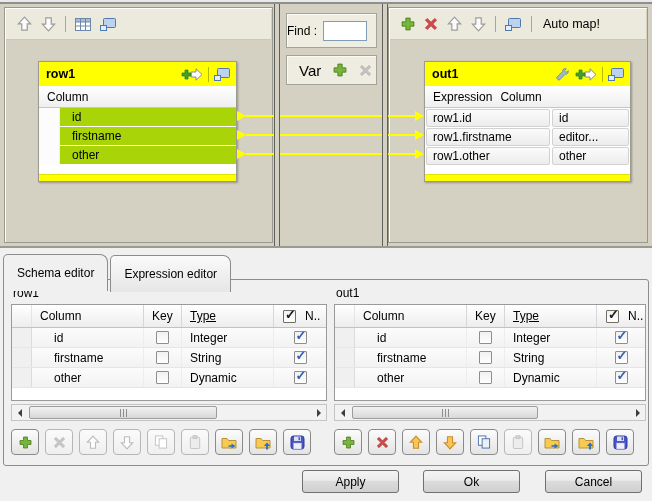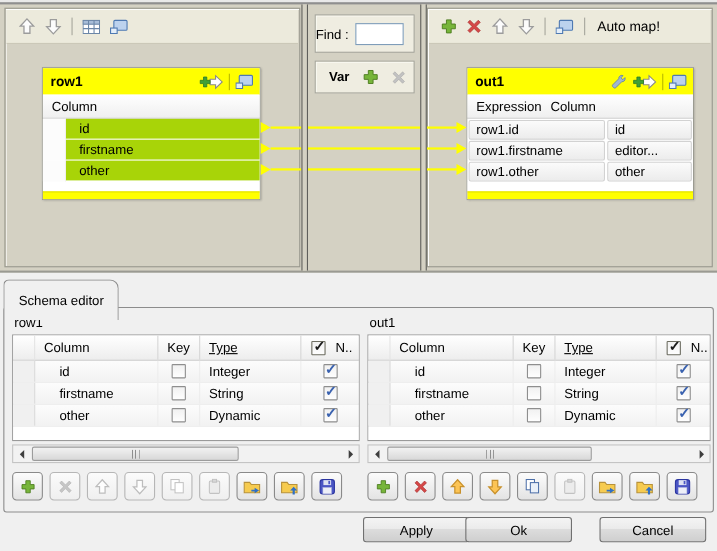--- a/index.html
+++ b/index.html
@@ -44,21 +44,21 @@
   .oc1 { width:124px; } .oc2 { flex:1; }
 
   
   .mline { position:absolute; height:2px; background:#FFFF00; z-index:4; left:246px; width:170px; }
   .ah { position:absolute; width:0; height:0; border-left:9px solid #FFFF00; border-top:5px solid transparent; border-bottom:5px solid transparent; z-index:4; }
 
   
   .findbox { position:absolute; left:6px; right:6px; top:6px; height:35px; background:#EFEDE1; border:1px solid #A3A399; box-shadow:inset 1px 1px 0 #FBFAF4; display:flex; align-items:center; gap:6px; }
   .findbox input { width:44px; height:20px; border:1px solid #7F9DB9; background:#FFFFFF; font-family:"Liberation Sans", sans-serif; font-size:12px; padding:0 3px; }
   .varbox { position:absolute; left:6px; right:6px; top:48px; height:30px; background:#EFEDE1; border:1px solid #A3A399; box-shadow:inset 1px 1px 0 #FBFAF4; display:flex; align-items:center; padding-left:12px; gap:12px; }
-  .varbox .vlab { font-weight:bold; font-size:12px; }
+  .varbox .vlab { font-weight:normal; font-size:15px; }
 
   
   .bottom { position:absolute; top:248px; left:0; width:652px; height:253px; background:#F0F0F0; }
   .tabs { position:absolute; top:6px; left:3px; height:25px; display:flex; gap:2px; z-index:2; }
   .tab { padding:18px 13px; display:flex; align-items:center; border:1px solid #8C8C8C; border-bottom:none; border-radius:5px 8px 0 0; font-size:12px; height:25px; }
   .tab.active { background:#F0F0F0; height:26px; margin-bottom:-1px; z-index:3; }
   .tab.inactive { background:linear-gradient(#FAFAFA,#E6E6E6); height:24px; margin-top:1px; }
   .tabcontent { position:absolute; top:31px; left:3px; width:646px; height:187px; border:1px solid #8C8C8C; border-radius:3px; background:#F0F0F0; }
 
   .sed { position:absolute; top:6px; }
@@ -93,21 +93,21 @@
   .tri-l { width:0; height:0; border-right:4px solid #3E3E3E; border-top:4px solid transparent; border-bottom:4px solid transparent; }
   .tri-r { width:0; height:0; border-left:4px solid #3E3E3E; border-top:4px solid transparent; border-bottom:4px solid transparent; }
   .sb-thumb { position:absolute; top:1px; left:17px; width:60%; height:13px; border:1px solid #9C9C9C; border-radius:2px; background:linear-gradient(#F2F2F2,#D8D8D8); display:flex; align-items:center; justify-content:center; }
   .sb-thumb::after { content:""; width:7px; height:8px; background:repeating-linear-gradient(to right,#8E8E8E 0 1px,transparent 1px 3px); }
 
   .btnrow { margin-top:8px; display:flex; gap:6px; }
   .sbtn { width:28px; height:26px; border:1px solid #8A8A8A; border-radius:4px; background:linear-gradient(#FCFCFC,#E3E3E3); display:flex; align-items:center; justify-content:center; }
   .sbtn.dis { border-color:#B6B6B6; background:linear-gradient(#FBFBFB,#EFEFEF); }
 
   .footer-btn { position:absolute; top:222px; height:23px; width:97px; border:1px solid #707070; border-radius:3px; background:linear-gradient(#F4F4F4,#EBEBEB 45%,#DDDDDD 46%,#CFCFCF); font-size:12px; display:flex; align-items:center; justify-content:center; }
-  .fb-apply { left:302px;margin-left:28px; } .fb-ok { left:423px; } .fb-cancel { left:545px; }
+  .fb-apply { left:302px; } .fb-ok { left:423px; } .fb-cancel { left:545px; }
 
   svg { display:block; }
 </style>
 </head>
 <body>
 
 <div class="mapper">
   <div class="mapper-topline"></div>
 
   <div class="panel panel-left">
@@ -287,20 +287,21 @@
       <div class="ystrip"></div>
     </div>
   </div>
 
   <div class="mapper-bottomline"></div>
 </div>
 
 <div class="bottom">
   <div class="tabs">
     <div class="tab active">Schema editor</div>
+    <div class="tab inactive">Expression editor</div>
   </div>
 
   <div class="tabcontent">
 
     <div class="sed sed-left">
       <div class="sed-title">row1</div>
       <div class="stable">
         <div class="shead">
           <div class="c-h"></div>
           <div class="c-col">Column</div>

